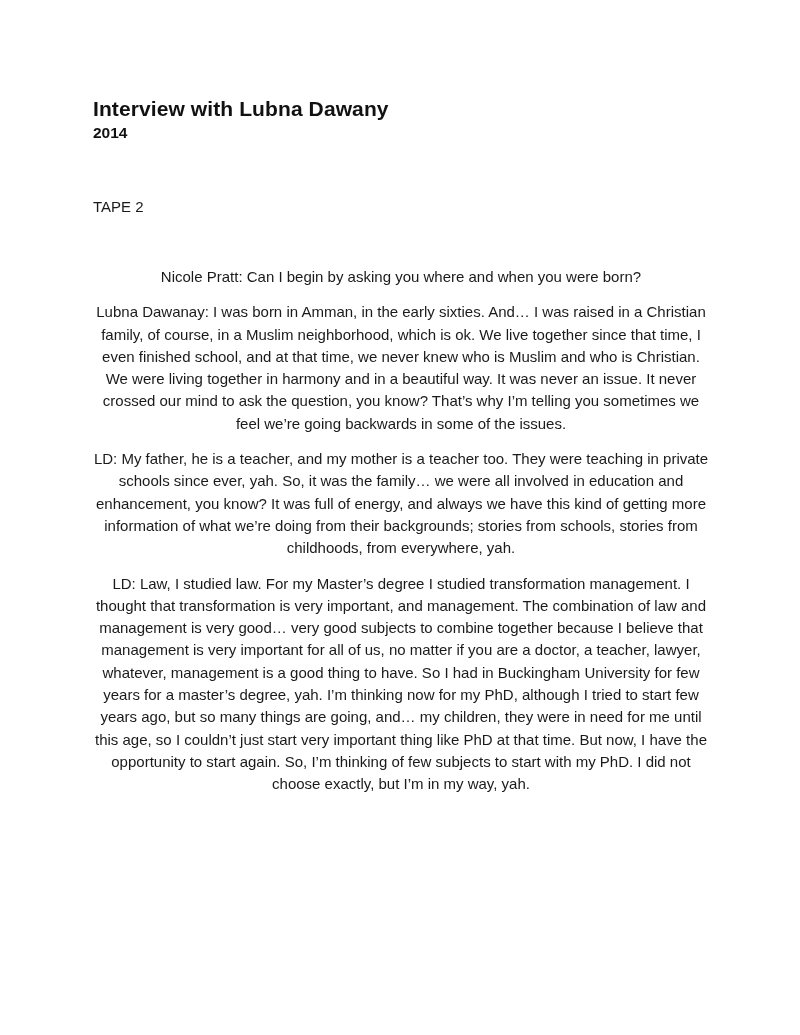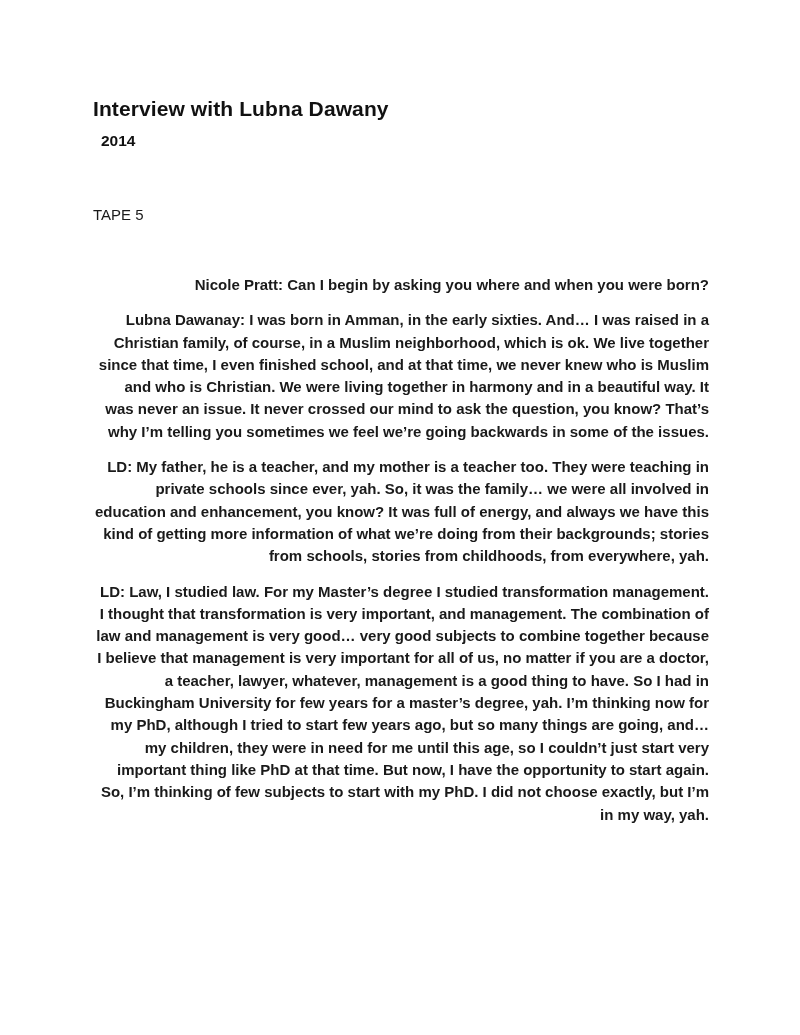--- a/index.html
+++ b/index.html
@@ -23,52 +23,52 @@
   }
   .doc-title {
     margin: 0;
     font-size: 21px;
     line-height: 26px;
     font-weight: 700;
     color: #111111;
     letter-spacing: 0.1px;
   }
   .doc-year {
-    margin: 8px;
+    margin: 0;
     font-size: 15.5px;
     line-height: 22px;
     font-weight: 700;
     color: #111111;
   }
   .tape-label {
     margin: 52px 0 48px 0;
     font-size: 15px;
     line-height: 22px;
     font-weight: 400;
   }
   .transcript {
     width: 616px;
   }
   .transcript p {
     margin: 0 0 13px 0;
     font-size: 15px;
     line-height: 22.3px;
-    font-weight: 700;
+    font-weight: 400;
     color: #1a1a1a;
-    text-align: right;
+    text-align: center;
   }
 </style>
 </head>
 <body>
 
 <div class="page">
   <h1 class="doc-title">Interview with Lubna Dawany</h1>
   <p class="doc-year">2014</p>
 
-  <p class="tape-label">TAPE 5</p>
+  <p class="tape-label">TAPE 2</p>
 
   <div class="transcript">
     <p>Nicole Pratt: Can I begin by asking you where and when you were born?</p>
     <p>Lubna Dawanay: I was born in Amman, in the early sixties. And… I was raised in a Christian family, of course, in a Muslim neighborhood, which is ok. We live together since that time, I even finished school, and at that time, we never knew who is Muslim and who is Christian. We were living together in harmony and in a beautiful way. It was never an issue. It never crossed our mind to ask the question, you know? That’s why I’m telling you sometimes we feel we’re going backwards in some of the issues.</p>
     <p>LD: My father, he is a teacher, and my mother is a teacher too. They were teaching in private schools since ever, yah. So, it was the family… we were all involved in education and enhancement, you know? It was full of energy, and always we have this kind of getting more information of what we’re doing from their backgrounds; stories from schools, stories from childhoods, from everywhere, yah.</p>
     <p>LD: Law, I studied law. For my Master’s degree I studied transformation management. I thought that transformation is very important, and management. The combination of law and management is very good… very good subjects to combine together because I believe that management is very important for all of us, no matter if you are a doctor, a teacher, lawyer, whatever, management is a good thing to have. So I had in Buckingham University for few years for a master’s degree, yah. I’m thinking now for my PhD, although I tried to start few years ago, but so many things are going, and… my children, they were in need for me until this age, so I couldn’t just start very important thing like PhD at that time. But now, I have the opportunity to start again. So, I’m thinking of few subjects to start with my PhD. I did not choose exactly, but I’m in my way, yah.</p>
   </div>
 </div>
 
 </body></html>

